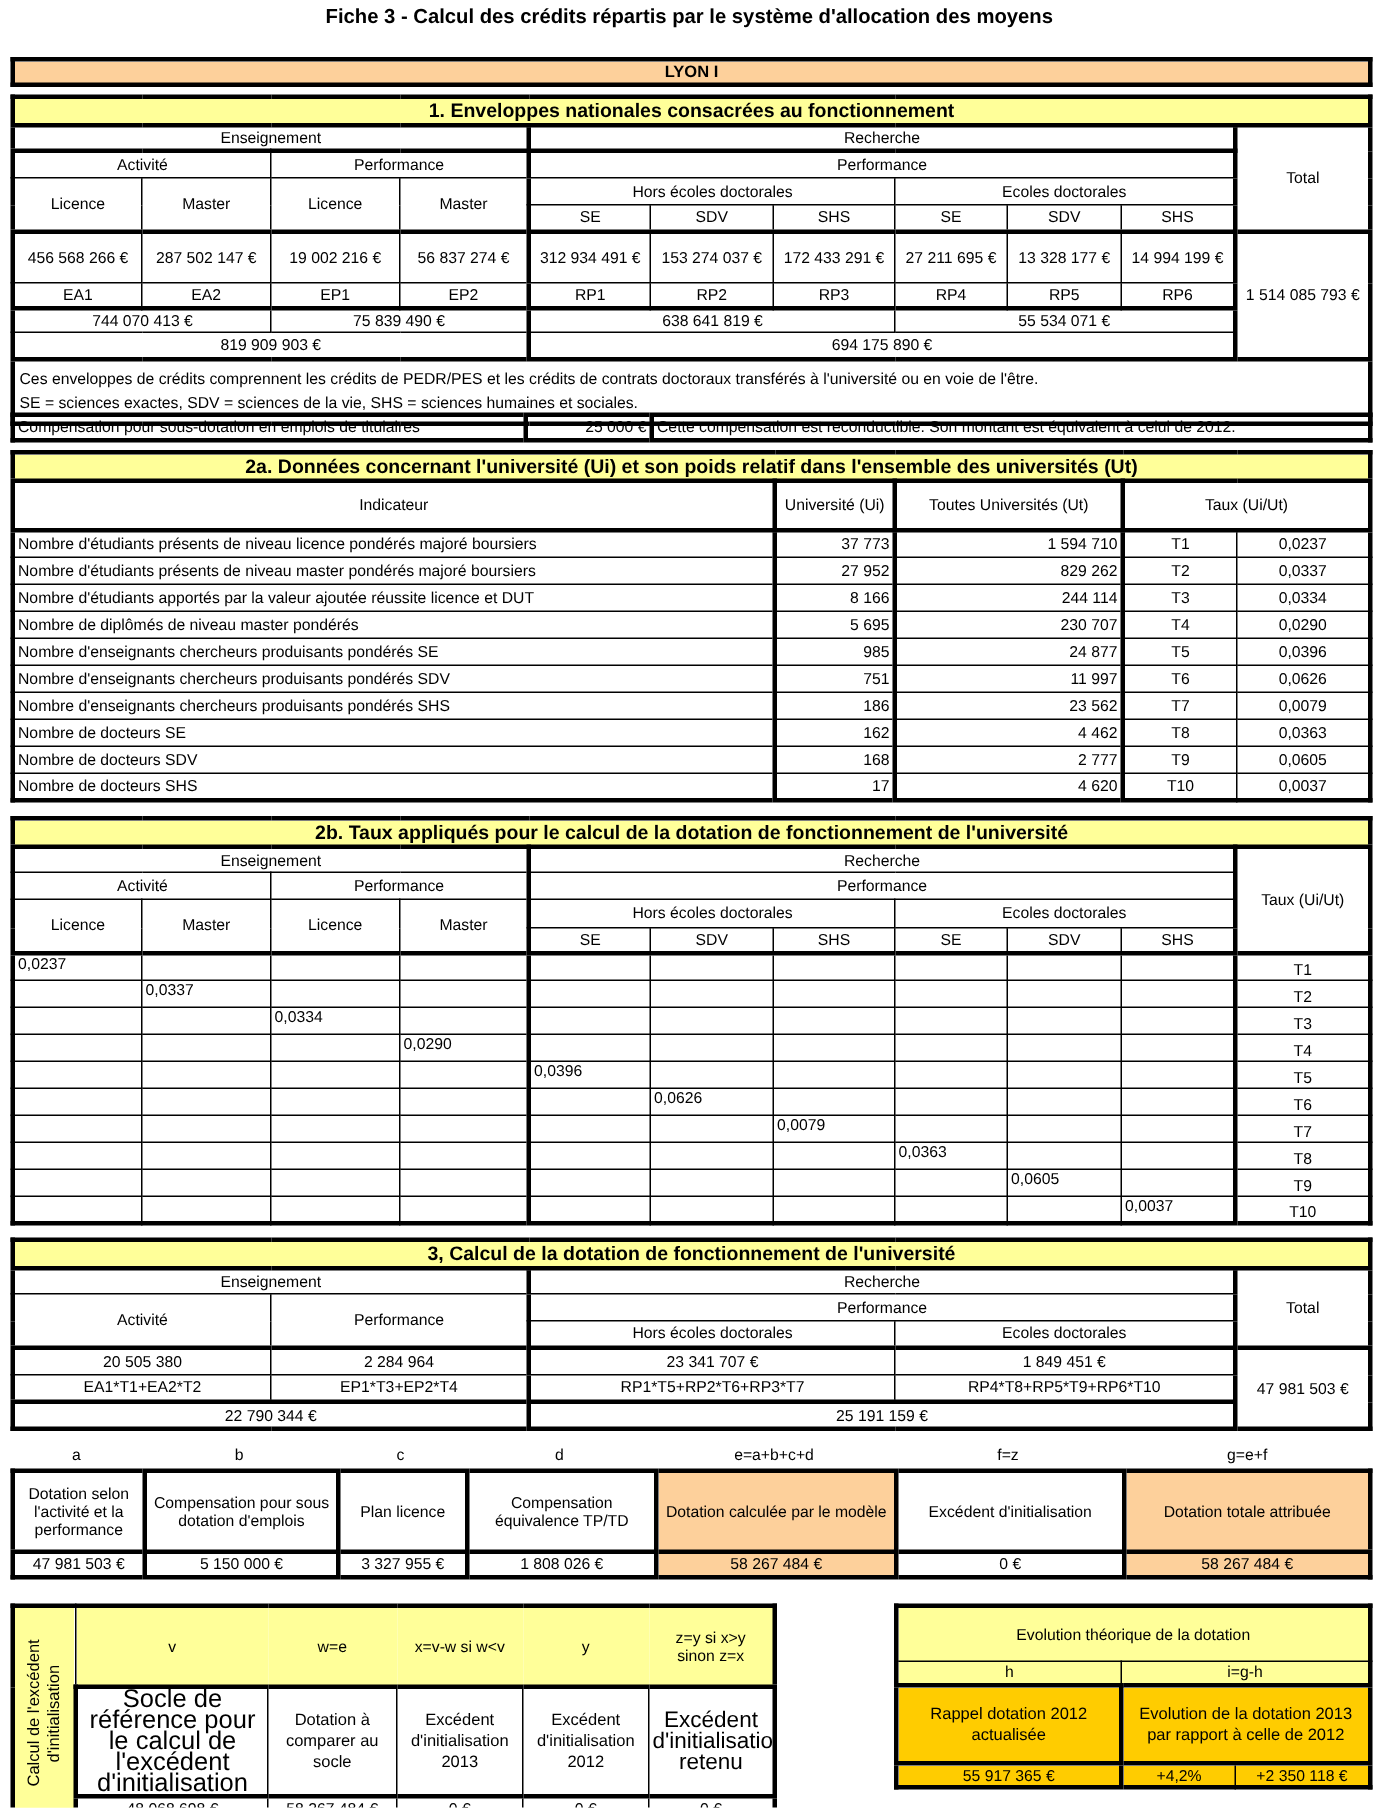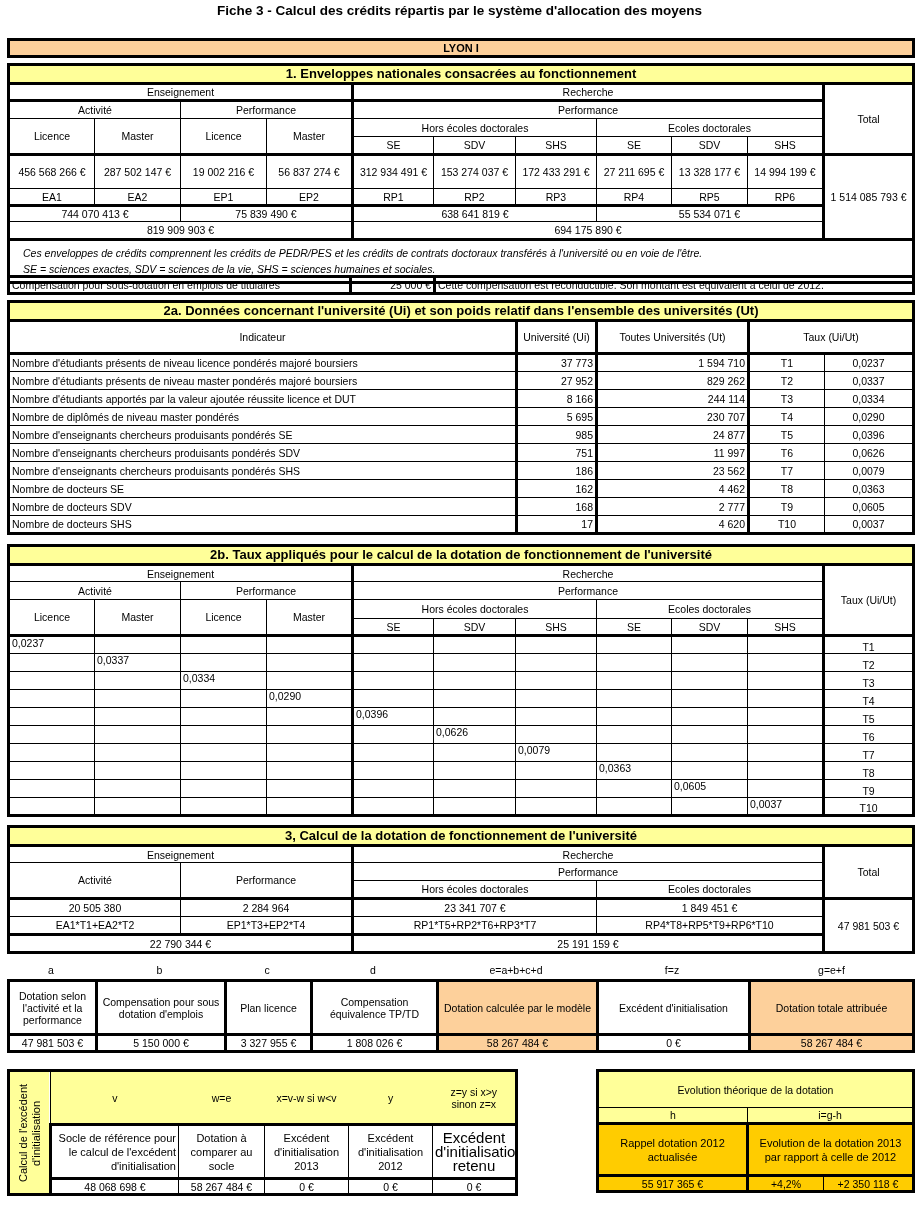--- a/index.html
+++ b/index.html
@@ -111,21 +111,21 @@
     <td colspan="2" class="bt">744 070 413 €</td>
     <td colspan="2" class="bt br">75 839 490 €</td>
     <td colspan="3" class="bt">638 641 819 €</td>
     <td colspan="3" class="bt br">55 534 071 €</td>
   </tr>
   <tr style="height:18px">
     <td colspan="4" class="br">819 909 903 €</td>
     <td colspan="6" class="br">694 175 890 €</td>
   </tr>
   <tr style="height:40px">
-    <td colspan="11" class="left wrap bt" style="padding:4px 13px; line-height:16px;font-style:italic;">
+    <td colspan="11" class="left wrap bt" style="padding:4px 3px; line-height:16px;">
       <div>Ces enveloppes de crédits comprennent les crédits de PEDR/PES et les crédits de contrats doctoraux transférés à l'université ou en voie de l'être.</div>
       <div>SE = sciences exactes, SDV = sciences de la vie, SHS = sciences humaines et sociales.</div>
     </td>
   </tr>
 </tbody>
   </table>
 
 <table class="abs thick" style="left:7px; top:275px; width:908px; height:20px;">
   <colgroup>
       <col style="width:342px">
@@ -528,21 +528,21 @@
     <td rowspan="3" class="lightyellow" style="padding:0;">
       <div class="vtext" style="height:120px; margin:0 auto;">Calcul de l'excédent d'initialisation</div>
     </td>
     <td class="lightyellow" style="border:none;">v</td>
     <td class="lightyellow" style="border:none;margin-top:28px;">w=e</td>
     <td class="lightyellow" style="border:none;">x=v-w si w&lt;v</td>
     <td class="lightyellow" style="border:none;">y</td>
     <td class="lightyellow wrap" style="border:none; padding:0 14px;">z=y si x&gt;y sinon z=x</td>
   </tr>
   <tr style="height:54px">
-    <td class="wrap bt bl" style="font-size:11px; line-height:14px;text-align:right;">Socle de référence pour le calcul de l'excédent d'initialisation</td>
+    <td class="wrap bt bl" style="font-size:17px; line-height:14px;">Socle de référence pour le calcul de l'excédent d'initialisation</td>
     <td class="wrap bt" style="font-size:11px; line-height:14px;">Dotation à comparer au socle</td>
     <td class="wrap bt" style="font-size:11px; line-height:14px;">Excédent d'initialisation 2013</td>
     <td class="wrap bt" style="font-size:11px; line-height:14px;">Excédent d'initialisation 2012</td>
     <td class="wrap bt" style="font-size:15px; line-height:14px;">Excédent d'initialisation retenu</td>
   </tr>
   <tr style="height:16px">
     <td class="bt bl">48 068 698 €</td>
     <td class="bt">58 267 484 €</td>
     <td class="bt">0 €</td>
     <td class="bt">0 €</td>

